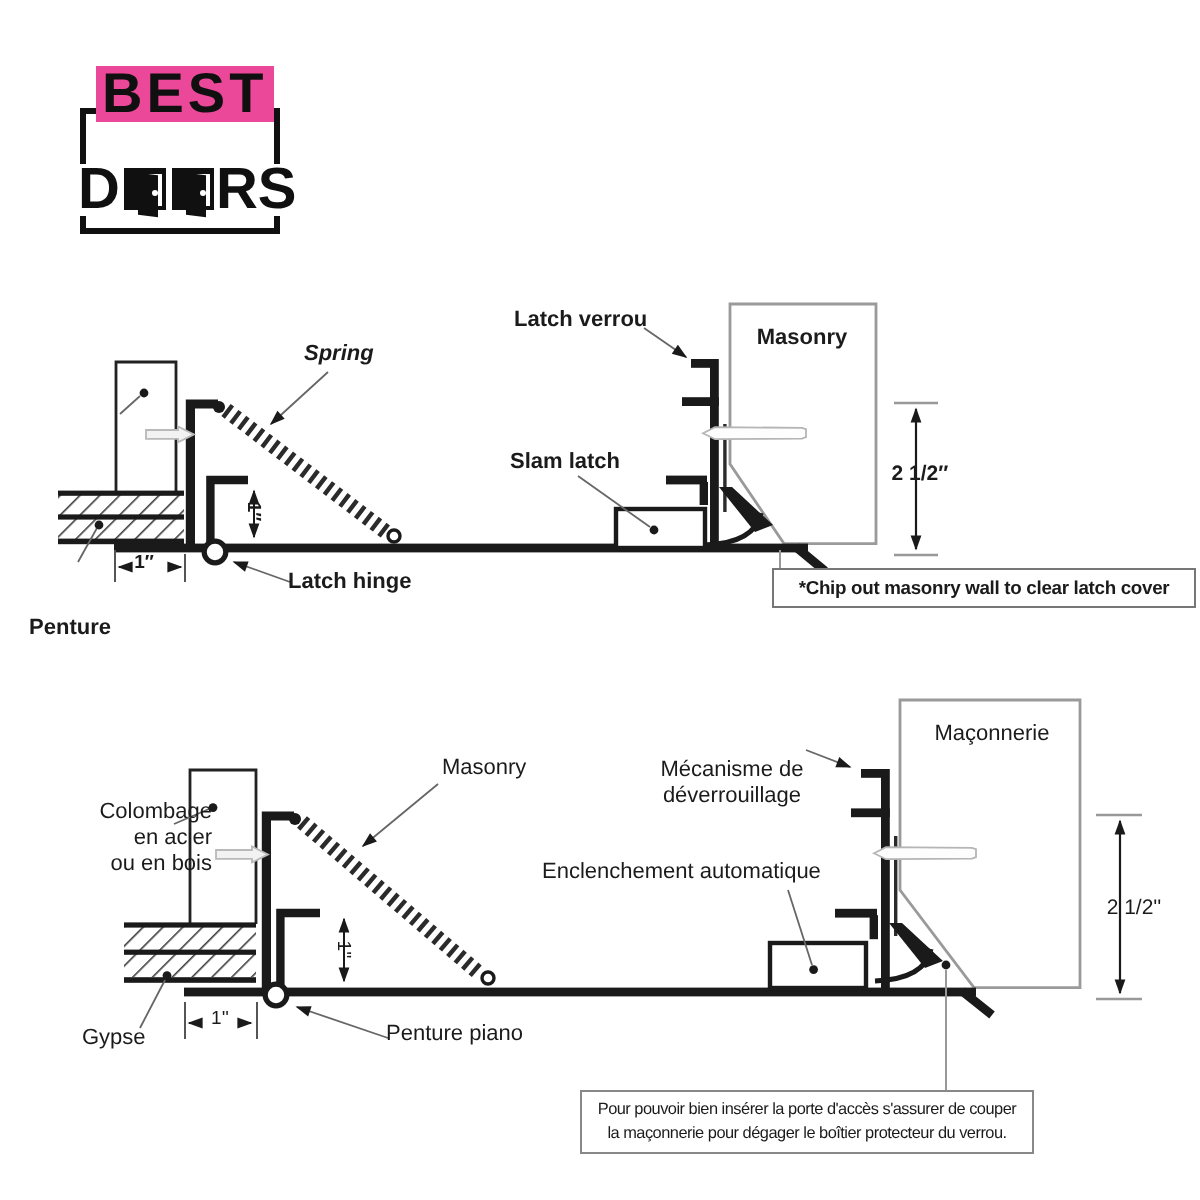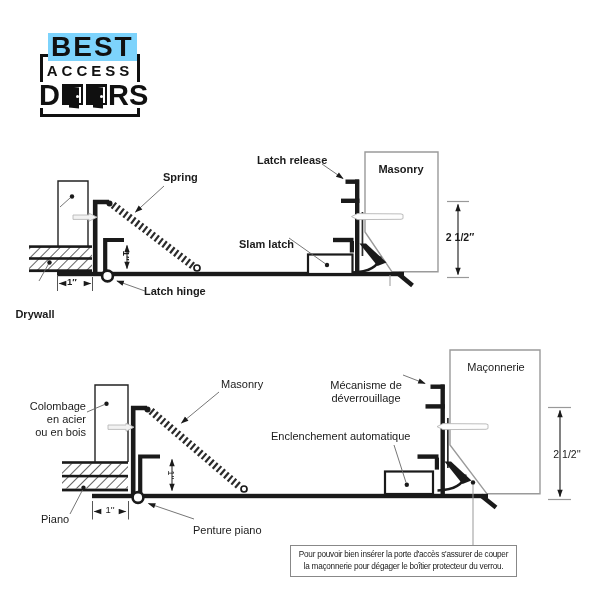--- a/index.html
+++ b/index.html
@@ -3,34 +3,34 @@
 <meta charset="utf-8">
 <style>
   html,body{margin:0;padding:0;background:#fff;}
   .stage{position:relative;width:600px;height:600px;background:#fff;overflow:hidden;
          font-family:"Liberation Sans",sans-serif;}
   .art{position:absolute;left:0;top:0;}
   .lbl{position:absolute;font:bold 11px/1.18 "Liberation Sans",sans-serif;color:#1b1b1b;
        white-space:pre-line;}
   .lbl.fr{font-weight:normal;}
   .lbl.ctr{text-align:center;margin-top:28px;}
-  .lbl.rt{text-align:right;}
+  .lbl.rt{text-align:right;margin-left:20px;}
   .dim{position:absolute;font:bold 10.5px/1 "Liberation Sans",sans-serif;color:#1b1b1b;text-align:center;}
   .dim.fr{font-weight:normal;}
   .dim.sm{font-size:9.5px;}
   .dim.rot{transform:rotate(90deg);transform-origin:center;}
   .notebox{position:absolute;box-sizing:border-box;background:#fff;text-align:center;color:#1b1b1b;}
   .notebox.en{border:1.5px solid #777;font:bold 9.4px/1.3 "Liberation Sans",sans-serif;
               letter-spacing:-0.15px;padding:3px 2px;white-space:nowrap;}
   .notebox.fr{border:1.2px solid #888;font:normal 8.2px/1.45 "Liberation Sans",sans-serif;
               letter-spacing:-0.25px;padding:3px 1px;white-space:pre-line;}
   
   .logo{position:absolute;left:40px;top:36px;width:110px;height:84px;color:#101010;}
   .logo-frame{position:absolute;left:0;top:18px;width:94px;height:57px;border:3px solid #101010;}
-  .logo-best{position:absolute;left:8px;top:-3px;background:#7dd3fc;padding:0 3px;
+  .logo-best{position:absolute;left:8px;top:-3px;background:#ec4899;padding:0 3px;
              font:bold 28px/1 "Liberation Sans",sans-serif;letter-spacing:2px;}
   .logo-access{position:absolute;left:1px;top:27px;width:98px;text-align:center;
                font:bold 15px/1 "Liberation Sans",sans-serif;letter-spacing:4px;}
   .logo-doors{position:absolute;left:-1px;top:46px;display:flex;align-items:flex-start;
               background:#fff;padding:0 2px 0 0;}
   .logo-doors .big{font:bold 29px/26px "Liberation Sans",sans-serif;}
   .door-icon{position:relative;width:21px;height:21px;background:#101010;margin:2px 1px 0 2px;}
   .door-icon .opening{position:absolute;left:8px;top:2.5px;width:11px;height:16.5px;background:#fff;}
   .door-icon .leaf{position:absolute;left:7.5px;top:3px;width:10px;height:21px;background:#101010;
                    transform:skewY(7deg);}
@@ -148,53 +148,53 @@
       <line x1="128.5" y1="501" x2="128.5" y2="519.5" stroke="#555" stroke-width="1"></line>
       <line x1="101" y1="511.5" x2="94.5" y2="511.5" stroke="#1a1a1a" stroke-width="1" marker-end="url(#ah)"></line>
       <line x1="119" y1="511.5" x2="125.5" y2="511.5" stroke="#1a1a1a" stroke-width="1" marker-end="url(#ah)"></line>
       <line x1="172" y1="459.5" x2="172" y2="490.5" stroke="#1a1a1a" stroke-width="1" marker-start="url(#ah)" marker-end="url(#ah)"></line>
     </g>
   </svg>
 
   <div class="logo">
     <div class="logo-frame"></div>
     <div class="logo-best">BEST</div>
-    <div class="logo-access">ACCESS</div>
     <div class="logo-doors">
       <span class="big">D</span>
       <span class="door-icon">
         <span class="opening"></span>
           <span class="leaf"></span>
           <span class="knob"></span>
       </span>
       <span class="door-icon">
         <span class="opening"></span>
           <span class="leaf"></span>
           <span class="knob"></span>
       </span>
       <span class="big">RS</span>
     </div>
   </div>
 
-  <div class="lbl" style="left:163px;top:171px;">Spring</div>
-  <div class="lbl ctr" style="left:8px;top:280px;width:54px;">Drywall</div>
+  <div class="lbl" style="left:152px;top:171px;font-style:italic;">Spring</div>
+  <div class="lbl ctr" style="left:8px;top:280px;width:54px;">Penture</div>
   <div class="lbl" style="left:144px;top:285px;">Latch hinge</div>
-  <div class="lbl" style="left:257px;top:154px;">Latch release</div>
-  <div class="lbl" style="left:239px;top:225px;margin-top:13px;">Slam latch</div>
+  <div class="lbl" style="left:257px;top:154px;">Latch verrou</div>
+  <div class="lbl" style="left:255px;top:225px;">Slam latch</div>
   <div class="lbl ctr" style="left:364px;top:135px;width:74px;">Masonry</div>
   <div class="dim" style="left:443px;top:232px;width:34px;">2 1/2″</div>
   <div class="dim sm" style="left:61px;top:277px;width:22px;">1″</div>
   <div class="dim sm rot" style="left:118px;top:251px;width:16px;">1″</div>
+  <div class="notebox en" style="left:386px;top:284px;width:212px;">*Chip out masonry wall to clear latch cover</div>
 
   <div class="lbl fr rt" style="left:22px;top:400px;width:64px;">Colombage
 en acier
 ou en bois</div>
   <div class="lbl fr" style="left:221px;top:378px;">Masonry</div>
-  <div class="lbl fr" style="left:41px;top:513px;">Piano</div>
-  <div class="lbl fr" style="left:193px;top:511px;margin-top:13px;">Penture piano</div>
+  <div class="lbl fr" style="left:41px;top:513px;">Gypse</div>
+  <div class="lbl fr" style="left:193px;top:511px;">Penture piano</div>
   <div class="lbl fr" style="left:271px;top:430px;">Enclenchement automatique</div>
   <div class="lbl fr ctr" style="left:329px;top:351px;width:74px;">Mécanisme de
 déverrouillage</div>
   <div class="lbl fr ctr" style="left:452px;top:333px;width:88px;">Maçonnerie</div>
   <div class="dim fr" style="left:548px;top:449px;width:38px;">2 1/2''</div>
   <div class="dim fr sm" style="left:99px;top:505px;width:22px;">1''</div>
   <div class="dim fr sm rot" style="left:163px;top:470px;width:16px;">1''</div>
   <div class="notebox fr" style="left:290px;top:545px;width:227px;">Pour pouvoir bien insérer la porte d'accès s'assurer de couper
 la maçonnerie pour dégager le boîtier protecteur du verrou.</div>
 

